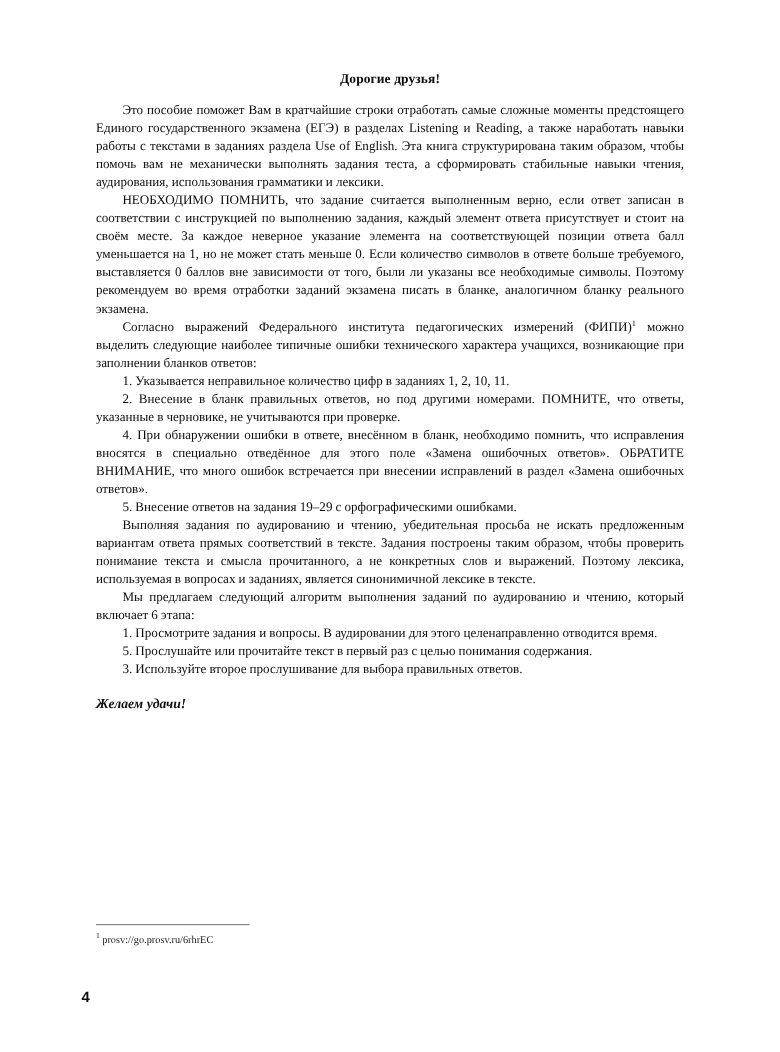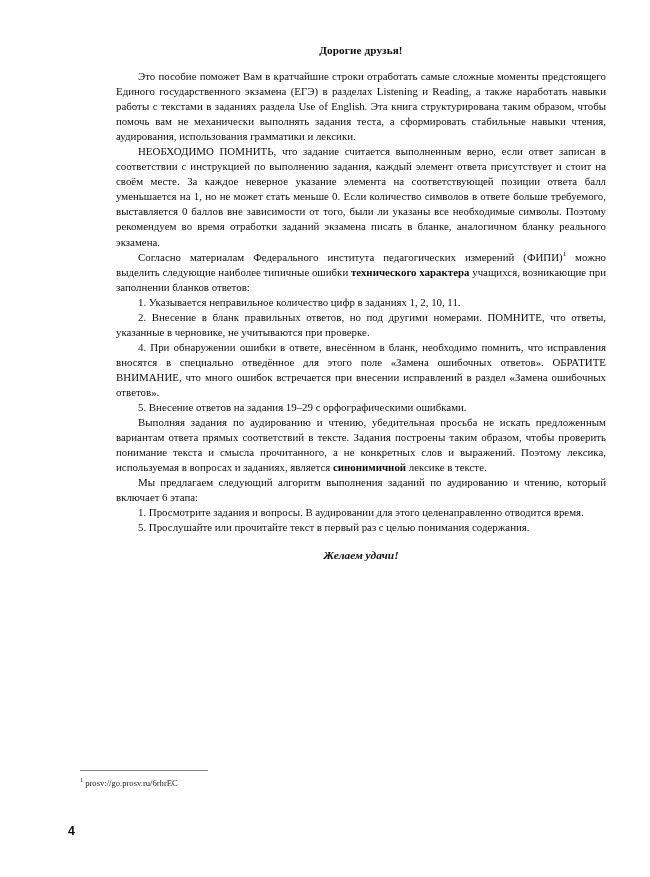--- a/index.html
+++ b/index.html
@@ -12,47 +12,46 @@
     width: 650px;
     height: 877px;
     background: #ffffff;
     overflow: hidden;
     font-family: "Liberation Serif", "DejaVu Serif", serif;
     color: #0d0d0d;
   }
   .content {
     position: absolute;
     left: 80px;
-    top: 44px;
+    top: 60px;
     width: 490px;
-    margin-left: 36px;
   }
   .doc-title {
     text-align: center;
     font-weight: bold;
     font-size: 11.2px;
     line-height: 13px;
     margin: 0 0 12px 0;
     letter-spacing: 0.1px;
   }
   p.para {
     margin: 0;
     font-size: 10.9px;
     line-height: 15.05px;
     text-align: justify;
     text-indent: 22px;
     hyphens: manual;
     word-spacing: -0.1px;
   }
   b, .b {
-    font-weight: bold;
+    font-weight: normal;
   }
   .closing {
     margin: 13px 0 0 0;
-    text-align: center;
+    text-align: left;
     font-weight: bold;
     font-style: italic;
     font-size: 11.4px;
     line-height: 14px;
   }
   .footnote-area {
     position: absolute;
     left: 80px;
     top: 770px;
     width: 490px;
@@ -97,33 +96,34 @@
 <div class="page">
 
   <div class="content">
 
     <h1 class="doc-title">Дорогие друзья!</h1>
 
     <p class="para">Это пособие поможет Вам в кратчайшие строки отработать самые сложные моменты предстоящего Единого государственного экзамена (ЕГЭ) в разделах Listening и Reading, а также наработать навыки работы с текстами в заданиях раздела Use of English. Эта книга структурирована таким образом, чтобы помочь вам не механически выполнять задания теста, а сформировать стабильные навыки чтения, аудирования, использования грамматики и лексики.</p>
 
     <p class="para">НЕОБХОДИМО ПОМНИТЬ, что задание считается выполненным верно, если ответ записан в соответствии с инструкцией по выполнению задания, каждый элемент ответа присутствует и стоит на своём месте. За каждое неверное указание элемента на соответствующей позиции ответа балл уменьшается на 1, но не может стать меньше 0. Если количество символов в ответе больше требуемого, выставляется 0 баллов вне зависимости от того, были ли указаны все необходимые символы. Поэтому рекомендуем во время отработки заданий экзамена писать в бланке, аналогичном бланку реального экзамена.</p>
 
-    <p class="para"><span>Согласно материалам Федерального института педагогических измерений (ФИПИ)</span><sup class="fn-ref">1</sup><span> можно выделить следующие наиболее типичные ошибки </span><b>технического характера</b><span> учащихся, возникающие при заполнении бланков ответов:</span></p>
+    <p class="para"><span>Согласно выражений Федерального института педагогических измерений (ФИПИ)</span><sup class="fn-ref">1</sup><span> можно выделить следующие наиболее типичные ошибки </span><b>технического характера</b><span> учащихся, возникающие при заполнении бланков ответов:</span></p>
 
     <p class="para">1. Указывается неправильное количество цифр в заданиях 1, 2, 10, 11.</p>
     <p class="para">2. Внесение в бланк правильных ответов, но под другими номерами. ПОМНИТЕ, что ответы, указанные в черновике, не учитываются при проверке.</p>
     <p class="para">4. При обнаружении ошибки в ответе, внесённом в бланк, необходимо помнить, что исправления вносятся в специально отведённое для этого поле «Замена ошибочных ответов». ОБРАТИТЕ ВНИМАНИЕ, что много ошибок встречается при внесении исправлений в раздел «Замена ошибочных ответов».</p>
     <p class="para">5. Внесение ответов на задания 19–29 с орфографическими ошибками.</p>
 
     <p class="para"><span>Выполняя задания по аудированию и чтению, убедительная просьба не искать предложенным вариантам ответа прямых соответствий в тексте. Задания построены таким образом, чтобы проверить понимание текста и смысла прочитанного, а не конкретных слов и выражений. Поэтому лексика, используемая в вопросах и заданиях, является </span><b>синонимичной</b><span> лексике в тексте.</span></p>
 
     <p class="para">Мы предлагаем следующий алгоритм выполнения заданий по аудированию и чтению, который включает 6 этапа:</p>
 
     <p class="para">1. Просмотрите задания и вопросы. В аудировании для этого целенаправленно отводится время.</p>
     <p class="para">5. Прослушайте или прочитайте текст в первый раз с целью понимания содержания.</p>
+    <p class="para">3. Используйте второе прослушивание для выбора правильных ответов.</p>
 
     <p class="closing">Желаем удачи!</p>
 
   </div>
 
   <div class="footnote-area">
     <div class="footnote-rule"></div>
     <p class="footnote-text"><span class="fn-marker">1</span><span>prosv://go.prosv.ru/6rhrEC</span></p>
   </div>
 

